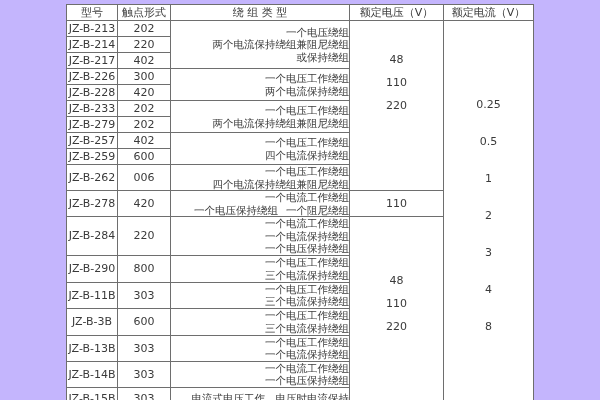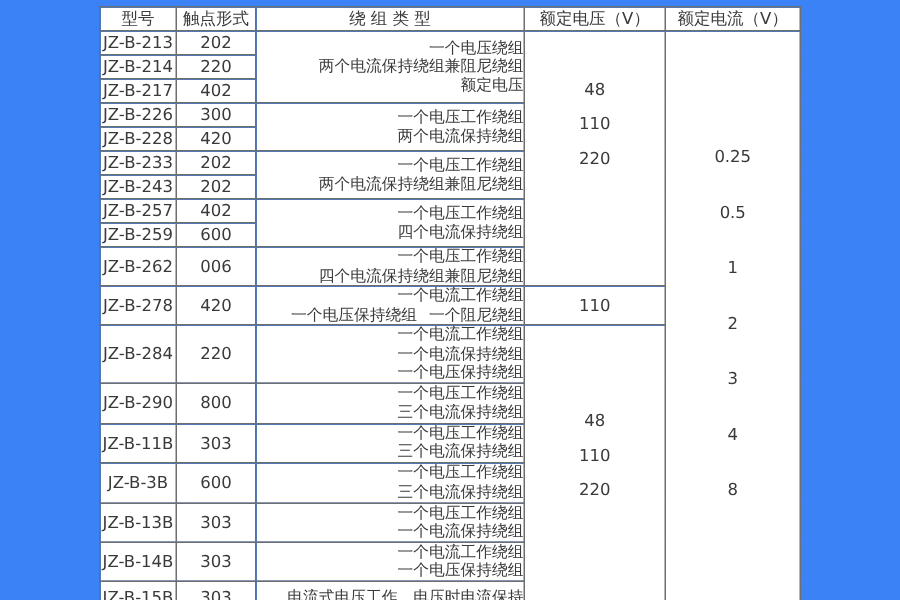--- a/index.html
+++ b/index.html
@@ -1,17 +1,17 @@
 <!DOCTYPE html>
 <html><head>
 <meta charset="utf-8">
 <style>
   html,body { margin:0; padding:0; background:#ffffff; }
   .page {
-    position:relative; width:600px; height:400px; background:#3b82f6;
+    position:relative; width:600px; height:400px; background:#c4b5fd;
     font-family:"DejaVu Sans","Liberation Sans",sans-serif;
     color:#3a3a3a;
   }
   table.spec {
     position:absolute; left:66px; top:4px;
     border-collapse:collapse; table-layout:fixed;
     width:467px;
   }
   .spec th, .spec td {
     border:1px solid #6e6e6e;
@@ -69,21 +69,21 @@
         <th>额定电流（V）</th>
       </tr>
     </thead>
     <tbody>
       <tr class="r16">
         <td>JZ-B-213</td>
         <td>202</td>
         <td class="wind" rowspan="3">
           <div>一个电压绕组</div>
           <div>两个电流保持绕组兼阻尼绕组</div>
-          <div>额定电压</div>
+          <div>或保持绕组</div>
         </td>
         <td class="vcell volt1" rowspan="10">
           <div class="vv">48</div>
           <div class="vv">110</div>
           <div class="vv">220</div>
         </td>
         <td class="curr" rowspan="18">
           <div class="cv">0.25</div>
           <div class="cv">0.5</div>
           <div class="cv">1</div>
@@ -115,21 +115,21 @@
       </tr>
       <tr class="r16">
         <td>JZ-B-233</td>
         <td>202</td>
         <td class="wind" rowspan="2">
           <div>一个电压工作绕组</div>
           <div>两个电流保持绕组兼阻尼绕组</div>
         </td>
       </tr>
       <tr class="r16">
-        <td>JZ-B-243</td>
+        <td>JZ-B-279</td>
         <td>202</td>
       </tr>
       <tr class="r16">
         <td>JZ-B-257</td>
         <td>402</td>
         <td class="wind" rowspan="2">
           <div>一个电压工作绕组</div>
           <div>四个电流保持绕组</div>
         </td>
       </tr>

